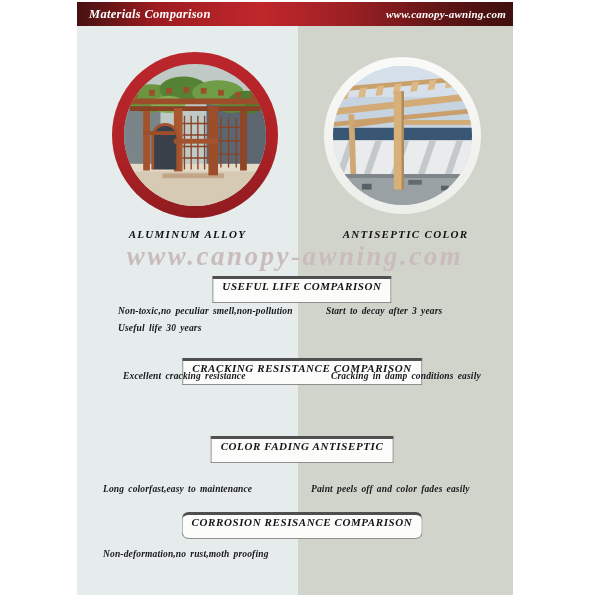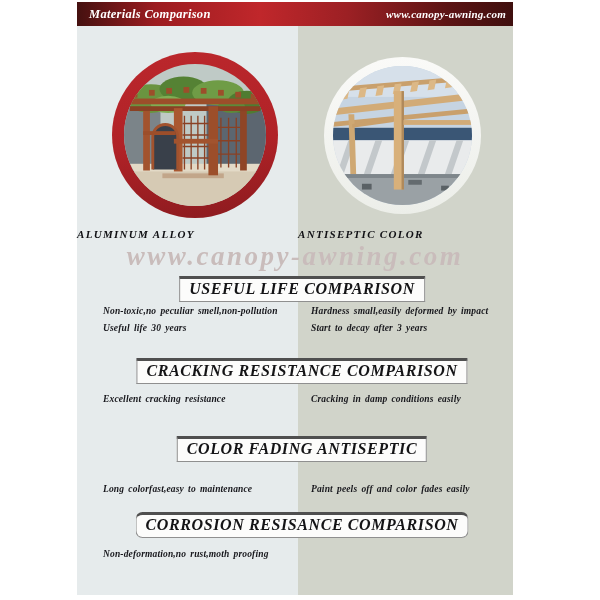--- a/index.html
+++ b/index.html
@@ -24,43 +24,43 @@
   .circle{position:absolute;border-radius:50%;}
   .circle-left{left:112px;top:52px;width:166px;height:166px;
                background:linear-gradient(175deg,#bb272c 0%,#b02227 55%,#8c1b1f 100%);}
   .circle-left .photo{position:absolute;inset:12px;border-radius:50%;overflow:hidden;}
   .circle-right{left:324px;top:57px;width:157px;height:157px;
                 background:linear-gradient(180deg,#fafaf8 0%,#eceee9 100%);}
   .circle-right .photo{position:absolute;inset:9px;border-radius:50%;overflow:hidden;}
   .photo svg{display:block;width:100%;height:100%;}
 
   
-  .mat-label{position:absolute;top:228px;color:#101014;
+  .mat-label{position:absolute;top:228px;text-align:center;color:#101014;
              font-weight:bold;font-style:italic;font-size:11px;letter-spacing:1.3px;}
   .mat-label.l{left:77px;width:221px;}
   .mat-label.r{left:298px;width:215px;}
 
   
   .watermark{position:absolute;left:67px;top:241px;width:456px;text-align:center;
              color:#c9bcbb;font-weight:bold;font-style:italic;font-size:27px;
              letter-spacing:2.5px;white-space:nowrap;}
 
   
   .bar{position:absolute;left:302px;transform:translateX(-50%);
        background:#fcfcfb;border:1px solid #8f8f8f;border-top:3px solid #4f4f4f;
-       padding:1px 9px 3px 9px;white-space:nowrap;
-       color:#141416;font-weight:bold;font-style:italic;font-size:16px;letter-spacing:.6px;}
+       padding:1px 9px 10px 9px;white-space:nowrap;
+       color:#141416;font-weight:bold;font-style:italic;font-size:11px;letter-spacing:.6px;}
   .bar1{top:276px;} .bar2{top:358px;} .bar3{top:436px;} .bar4{top:512px;border-radius:7px;}
 
   
   .cmp{position:absolute;color:#17171c;font-weight:bold;font-style:italic;
        font-size:9.5px;line-height:17px;letter-spacing:.15px;word-spacing:1.6px;}
   .cmp.l{left:103px;width:196px;}
   .cmp.r{left:311px;width:208px;}
-  .row1{top:303px;} .row2{top:391px;} .row3{top:469px;margin-top:12px;} .row4{top:546px;}
+  .row1{top:303px;margin-left:15px;} .row2{top:368px;margin-left:20px;} .row3{top:469px;margin-top:12px;} .row4{top:546px;}
 </style>
 </head>
 <body>
 
 <div class="page">
 
   <div class="topbar">
     <span class="title">Materials Comparison</span>
     <span class="site">www.canopy-awning.com</span>
   </div>
@@ -169,21 +169,20 @@
   <div class="mat-label r">ANTISEPTIC COLOR</div>
 
   <div class="watermark">www.canopy-awning.com</div>
 
   <div class="bar bar1">USEFUL LIFE COMPARISON</div>
   <div class="cmp l row1">
     <div>Non-toxic,no peculiar smell,non-pollution</div>
     <div>Useful life 30 years</div>
   </div>
   <div class="cmp r row1">
-    <div>Hardness small,easily deformed by impact</div>
     <div>Start to decay after 3 years</div>
   </div>
 
   <div class="bar bar2">CRACKING RESISTANCE COMPARISON</div>
   <div class="cmp l row2">
     <div>Excellent cracking resistance</div>
   </div>
   <div class="cmp r row2">
     <div>Cracking in damp conditions easily</div>
   </div>

